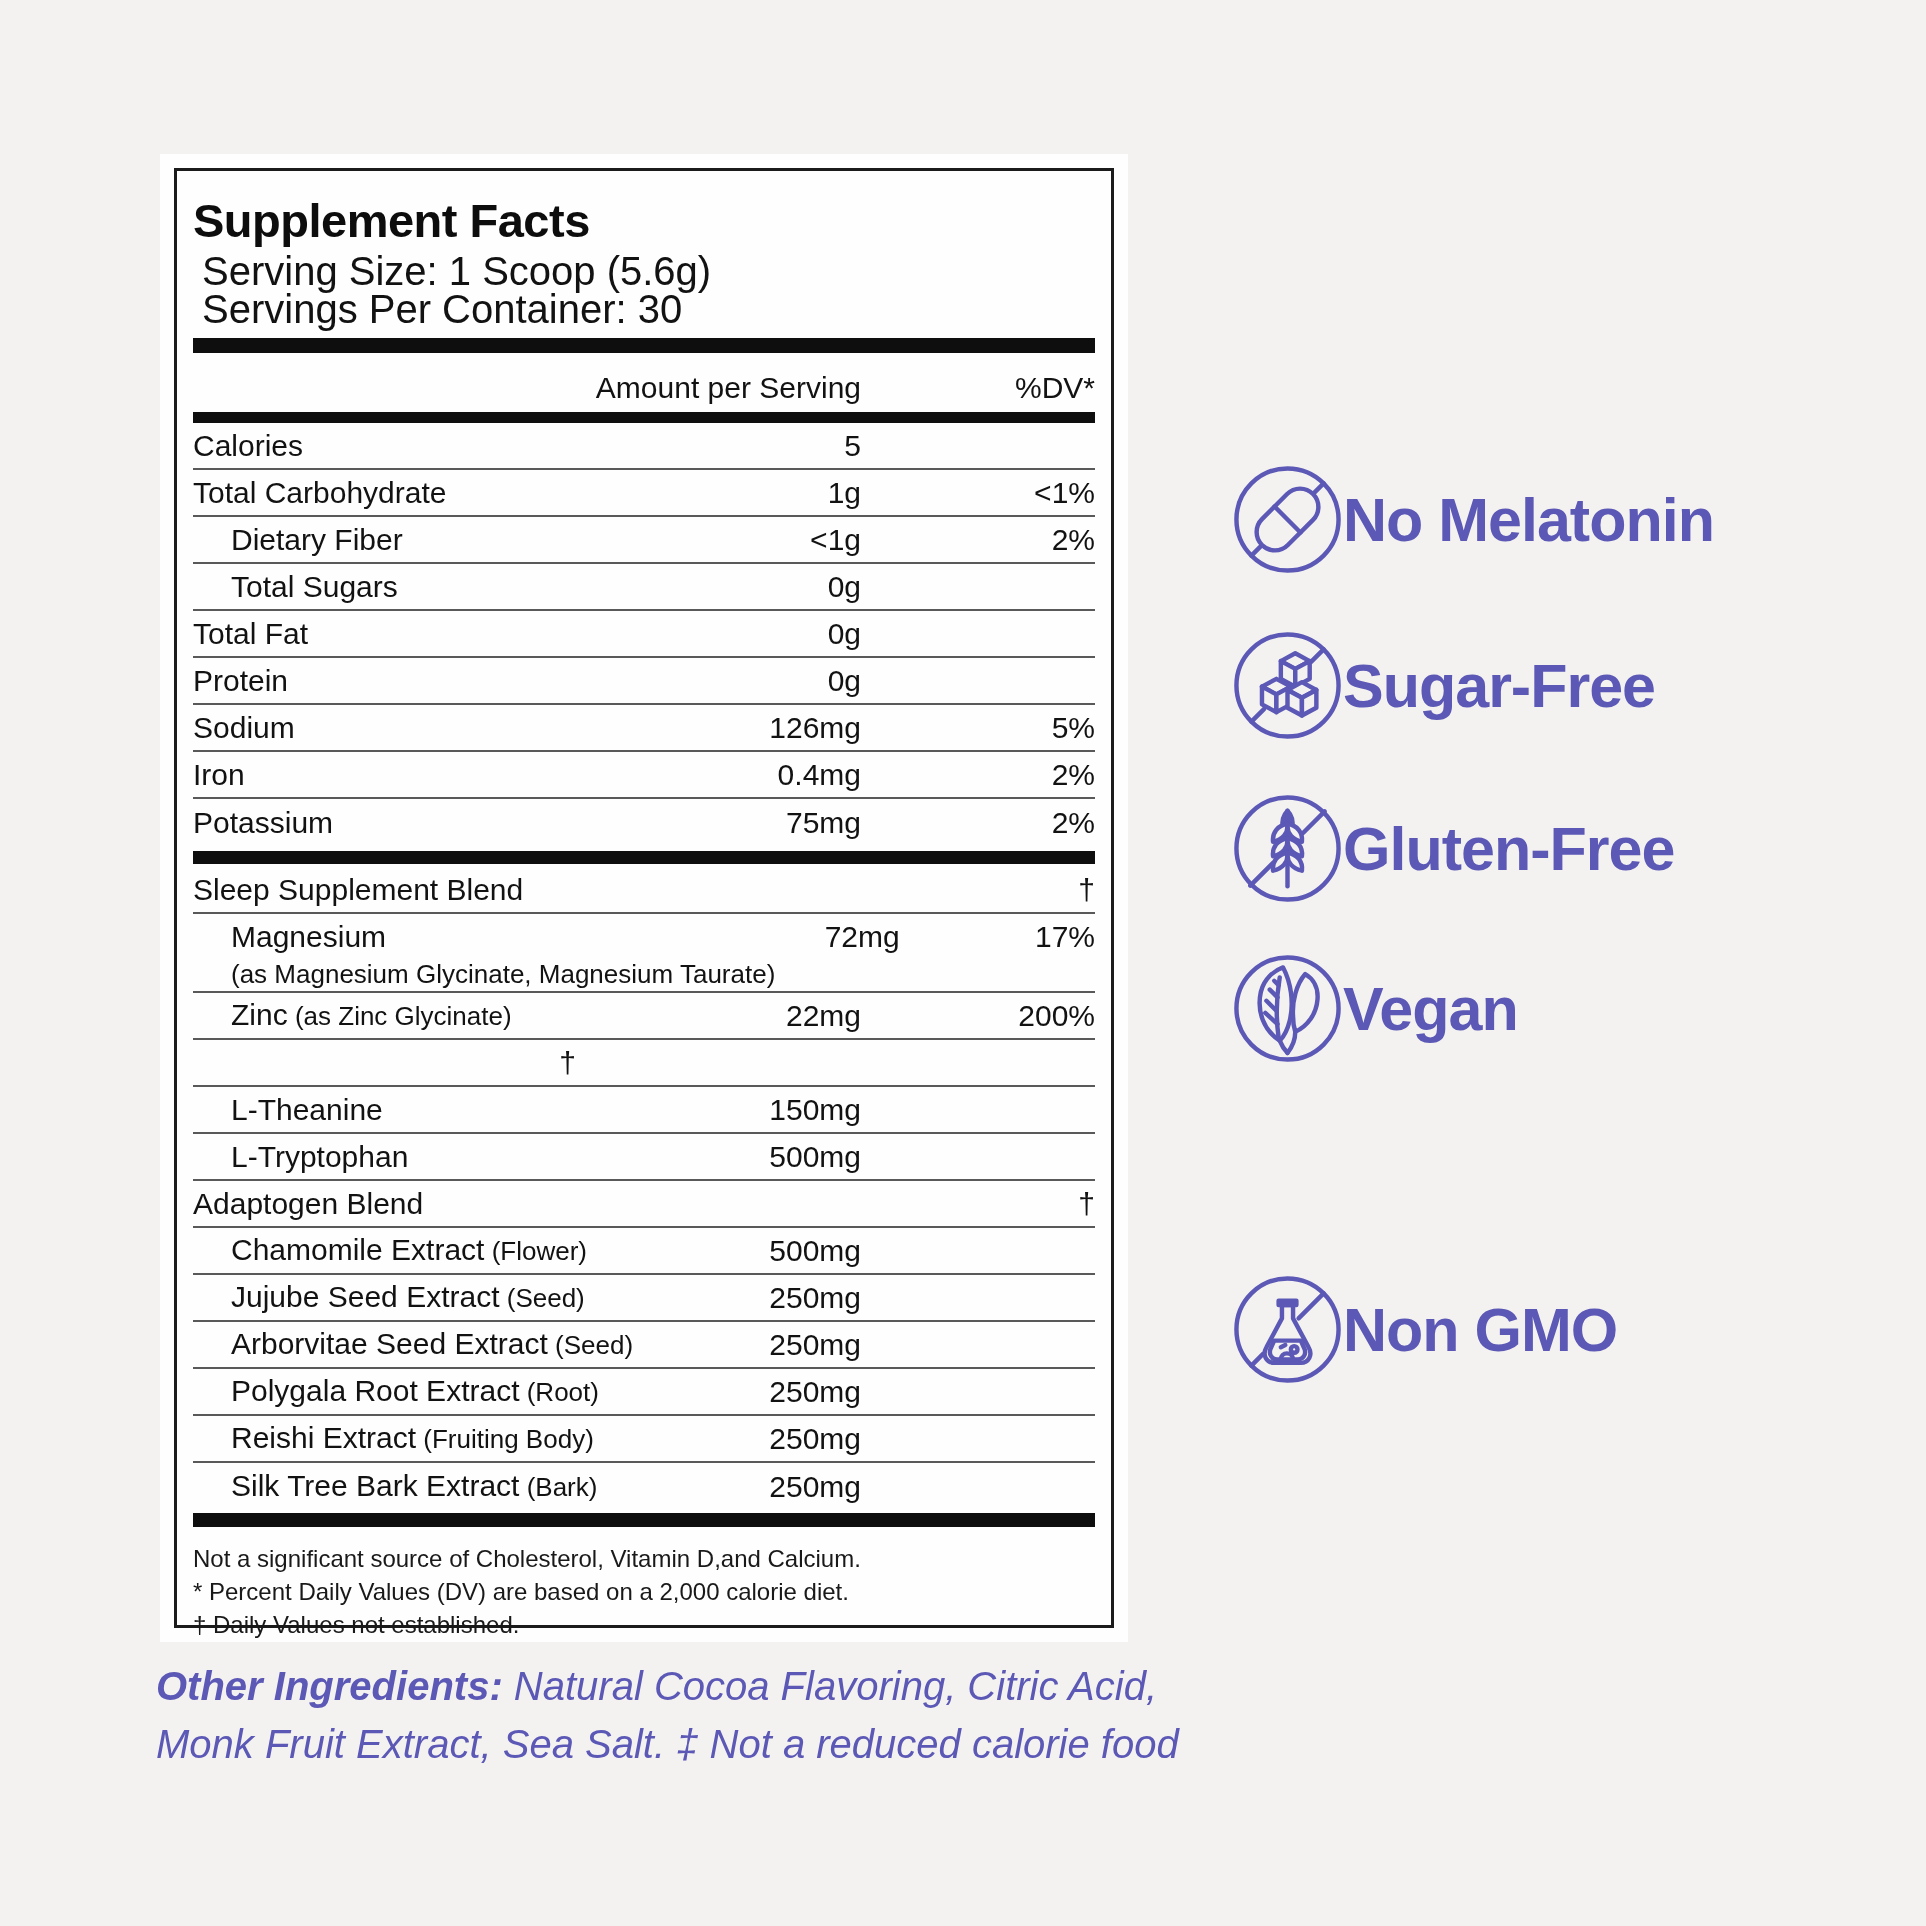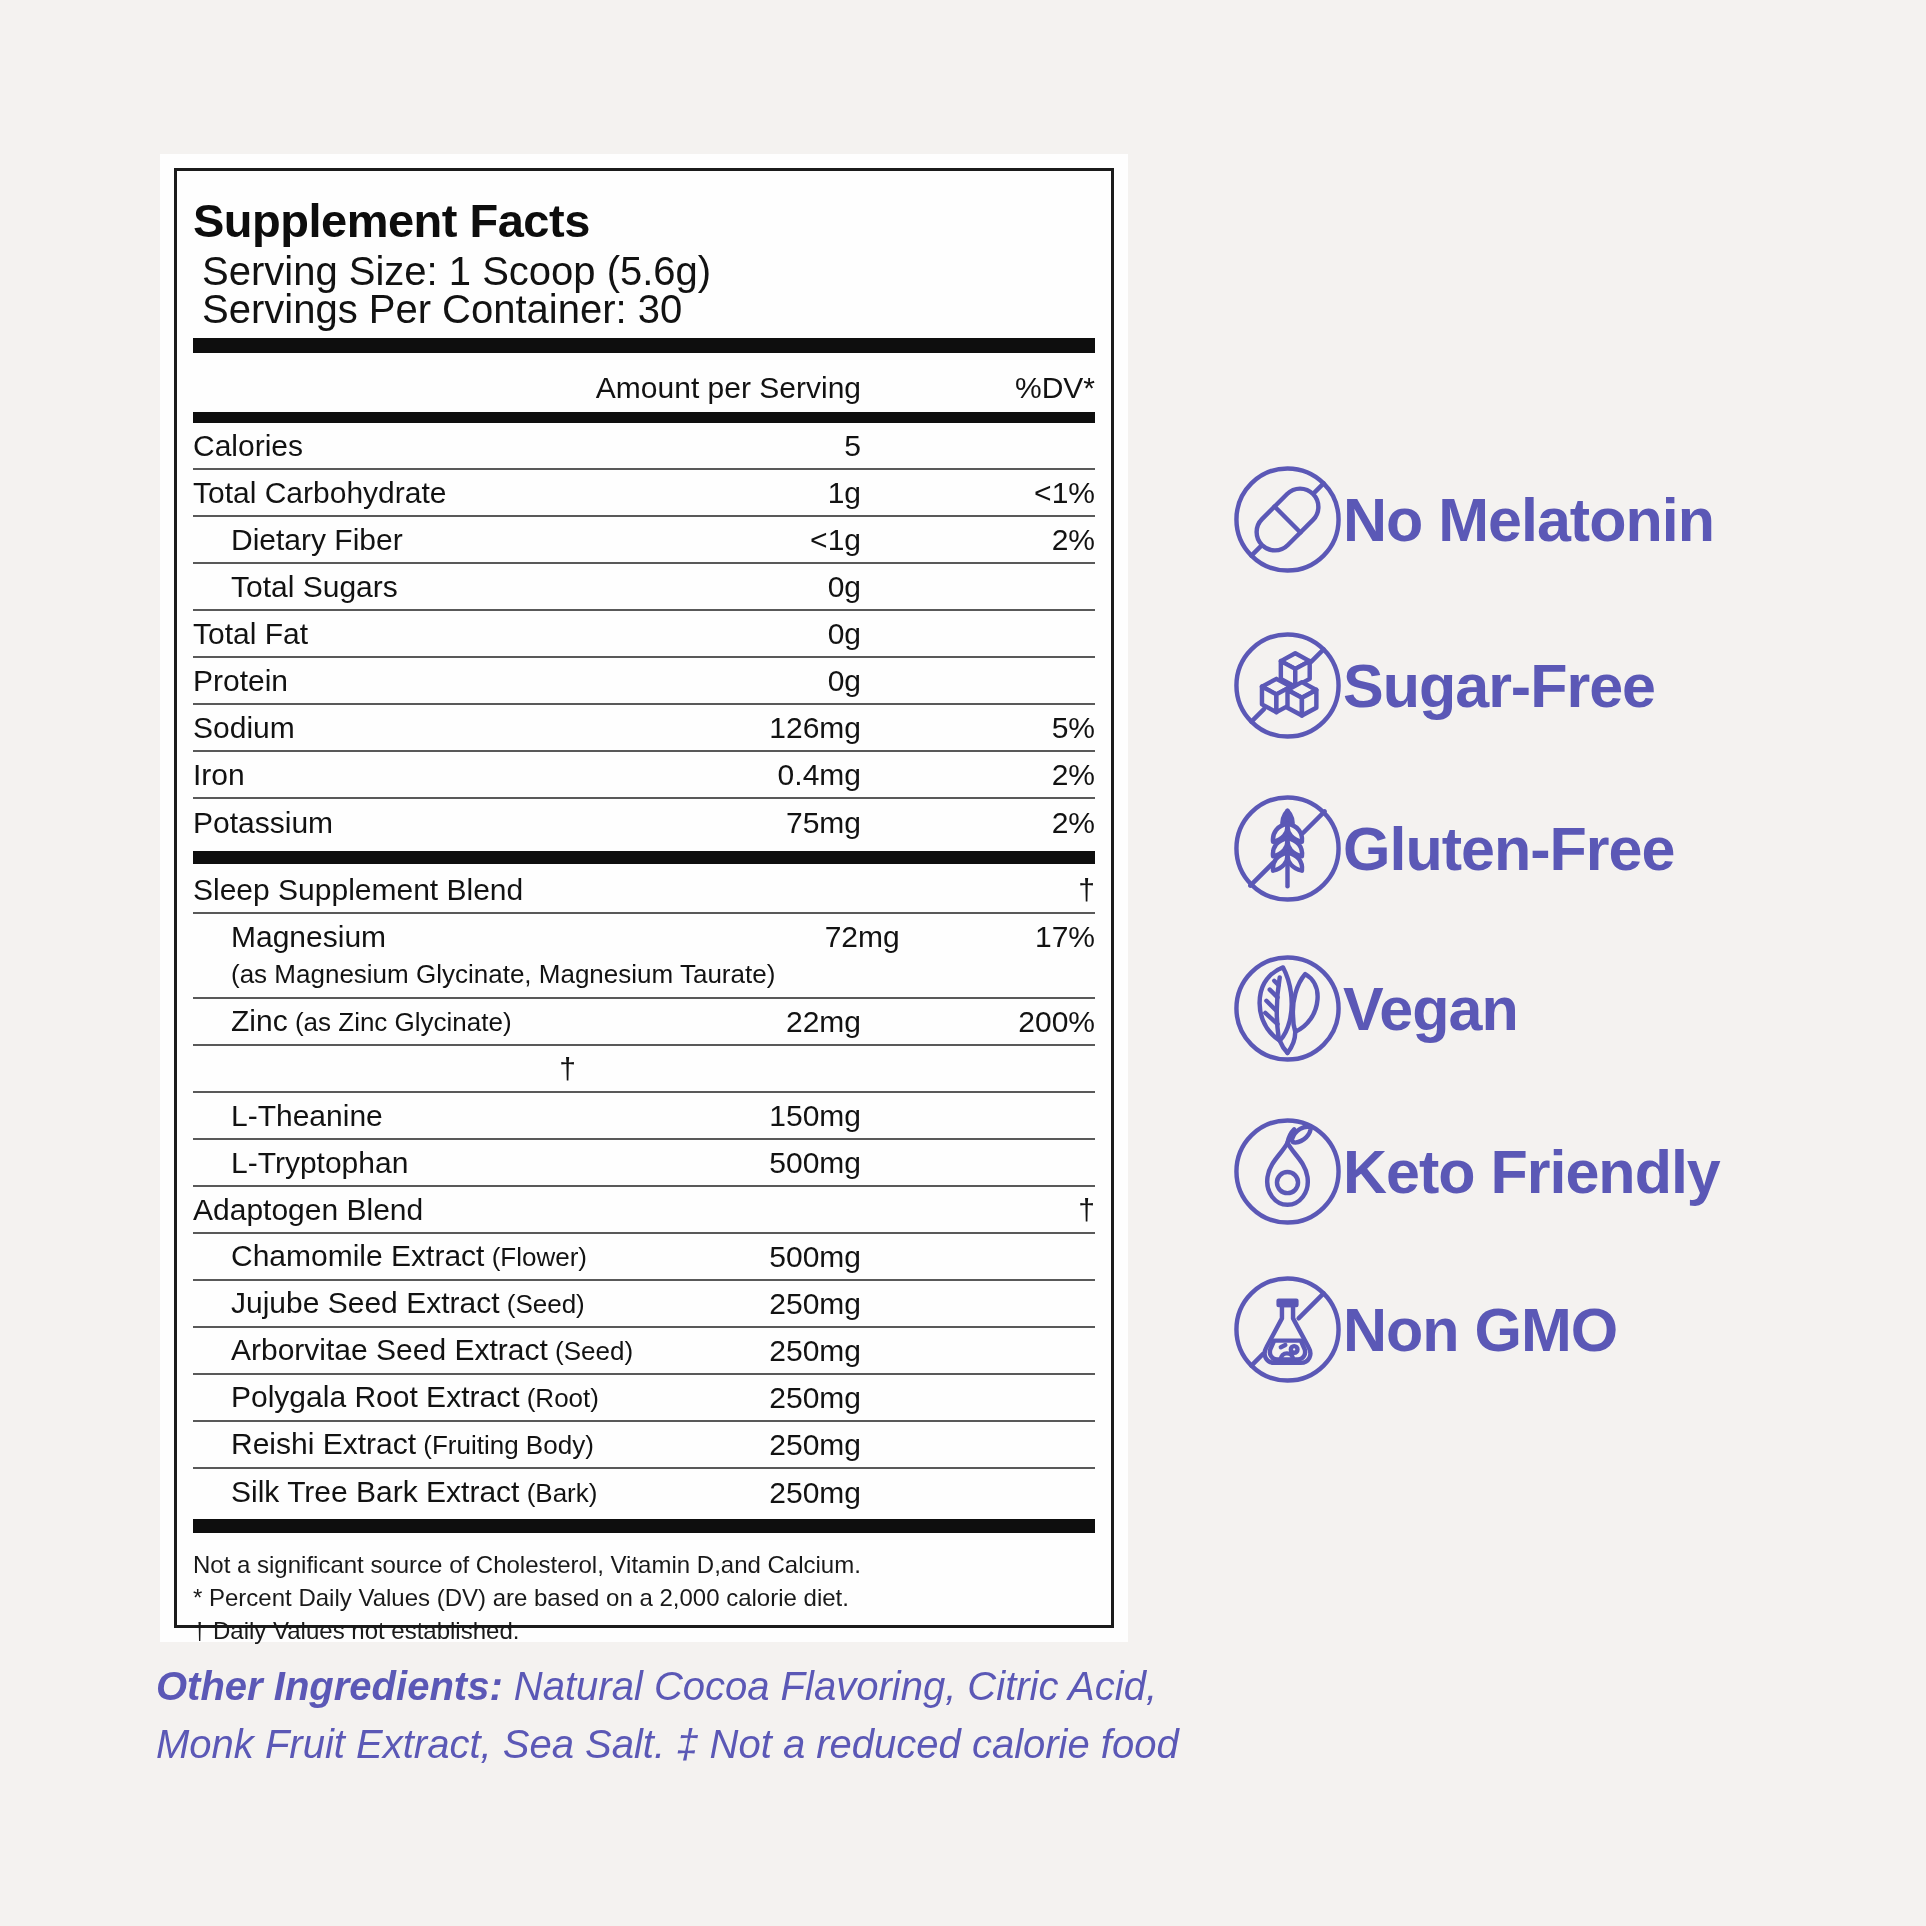--- a/index.html
+++ b/index.html
@@ -54,21 +54,21 @@
   .h-dv { width: 234px; text-align: right; }
 
   .row {
     display: flex;
     align-items: center;
     min-height: 47px;
     border-bottom: 2px solid #595959;
     font-size: 30px;
   }
   .row.noline { border-bottom: none; }
-  .row.two { align-items: flex-start; padding: 6px 0 7px 0; }
+  .row.two { align-items: flex-start; padding: 6px 0 1px 0; }
   .r-name { flex: 1; line-height: 34px; }
   .row.ind .r-name { padding-left: 38px; }
   .r-note { font-size: 26px; }
   .r-nb { font-size: 26px; line-height: 32px; margin-top: 4px; white-space: nowrap; }
   .r-amt { width: 149px; text-align: right; line-height: 34px; }
   .r-dv  { width: 234px; text-align: right; line-height: 34px; }
 
   .footnotes { margin-top: 15px; font-size: 24px; line-height: 33px; color: #191919; }
 
   
@@ -306,30 +306,20 @@
       <path class="s" d="M40,52 L31,43"></path>
       <path class="s" d="M41,40 L34,33"></path>
       <path class="s" d="M42,29 L38,25"></path>
       <path class="s f" d="M57,71 C68,66 76,55 77,42 C78,31 73,23 66,19 C58,28 54,44 55,57 C55,63 56,68 57,71 Z"></path>
       <path class="s" d="M43,79 C45,84 47,87 50,90"></path>
       <path class="s" d="M57,71 C57,79 54,85 50,90"></path>
     </svg>
     <span class="badge-label">Vegan</span>
   </div>
 
-  <div class="badge" style="top:1116px">
-    <svg class="icon" viewBox="0 0 100 100" aria-hidden="true">
-      <circle class="s" cx="50" cy="50" r="46"></circle>
-      <path class="s f" d="M50,24 C46,33 34,41 32,55 C30,69 39,80 50,80 C61,80 70,69 68,55 C66,41 54,33 50,24 Z"></path>
-      <circle class="s" cx="50" cy="60" r="9.5"></circle>
-      <path class="s" d="M50,24 C51,19 53,15 56,12"></path>
-      <path class="s f" d="M54,21 C57,12 65,8.5 71,10 C71,17 64.5,23 57,24 C55,24 54,23 54,21 Z"></path>
-    </svg>
-    <span class="badge-label">Keto Friendly</span>
-  </div>
 
   <div class="badge" style="top:1274px">
     <svg class="icon" viewBox="0 0 100 100" aria-hidden="true">
       <circle class="s" cx="50" cy="50" r="46"></circle>
       <line class="s" x1="17.5" y1="82.5" x2="28" y2="72"></line>
       <line class="s" x1="60" y1="40" x2="82.5" y2="17.5"></line>
       <path class="s f" d="M45,28 L45,40 L31,66 C27,73 31,80 38,80 L62,80 C69,80 73,73 69,66 L55,40 L55,28 Z"></path>
       <path class="s" d="M42,24 L58,24 L58,28 L42,28 Z"></path>
       <path class="s" d="M38,60 L62,60 L65.5,68 C67,73 63.5,77 59.5,77 L40.5,77 C36.5,77 33,73 34.5,68 Z"></path>
       <path class="s" d="M44,66 L48,64"></path>

